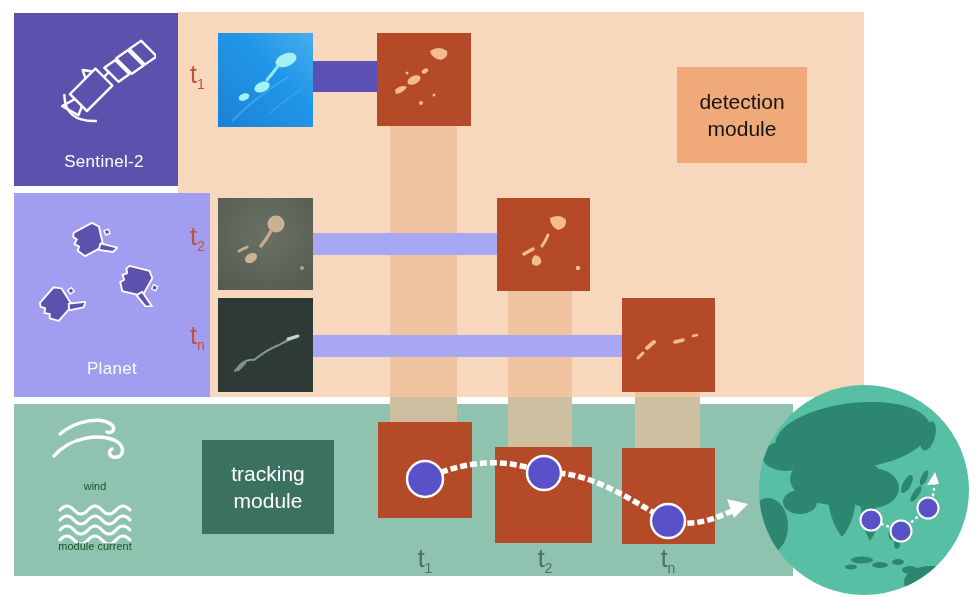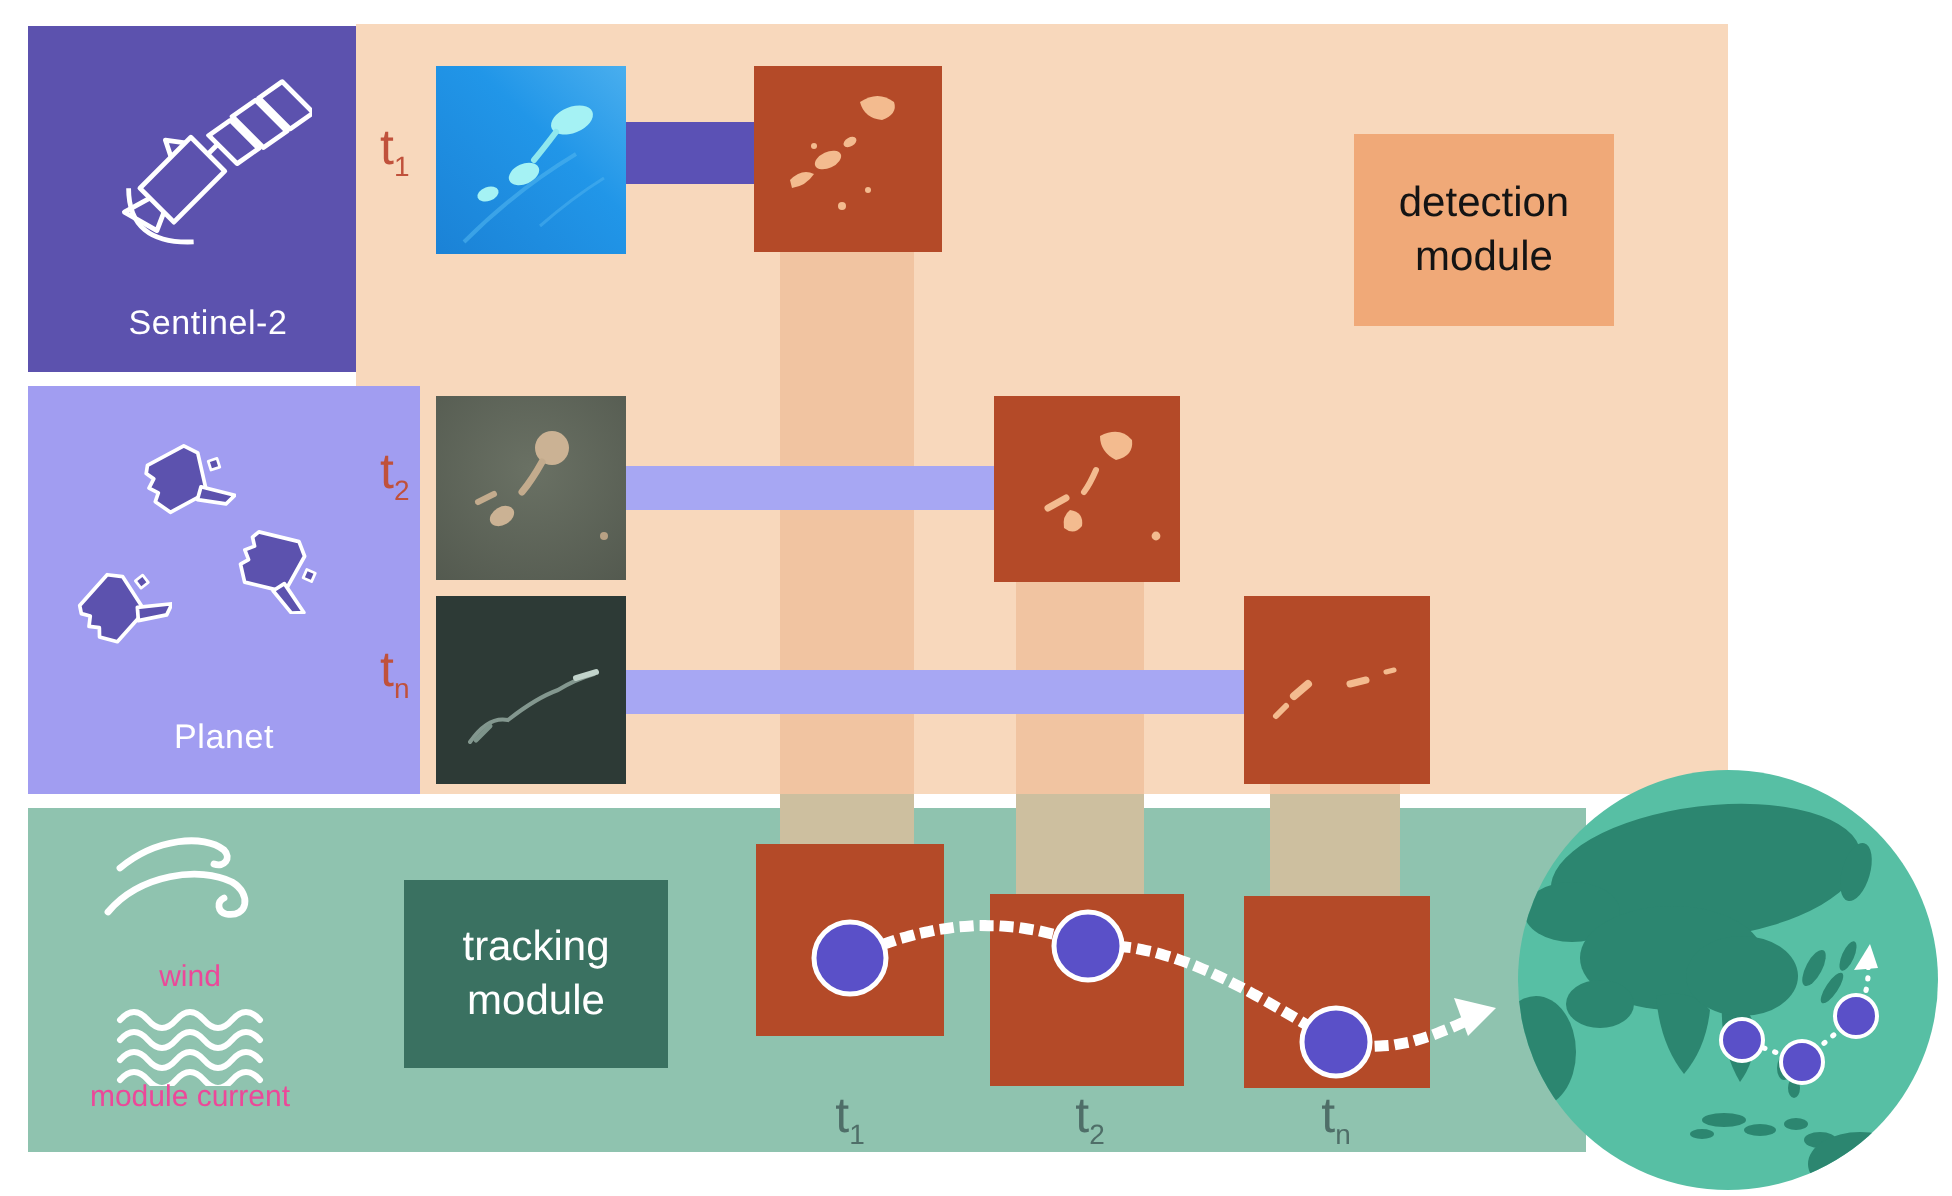--- a/index.html
+++ b/index.html
@@ -19,21 +19,21 @@
   .satimg, .dbox, .tbox { z-index:4; }
   .dbox, .tbox { background:#b44a28; }
   .module-label { z-index:4; display:flex; align-items:center; justify-content:center;
                   text-align:center; font-size:21px; line-height:1.3; padding:4px; box-sizing:border-box; }
   .module-detection { background:#f0a978; color:#141414; }
   .module-tracking  { background:#3a7161; color:#ffffff; }
   .tstep { z-index:5; font-size:25px; }
   .tstep sub { font-size:14px; line-height:0; }
   .tstep-red  { color:#c0513b; }
   .tstep-teal { color:#4f6e68; text-align:center; }
-  .envlabel { z-index:2; color:#ec4899; text-align:center; font-size:15px; }
+  .envlabel { z-index:2; color:#14532d; text-align:center; font-size:11px; }
   .icon-wrap { z-index:2; }
   svg { display:block; }
   #globe { z-index:6; }
   #trajectory { z-index:7; pointer-events:none; }
 </style>
 </head>
 <body>
 
 <div id="canvas">
 

